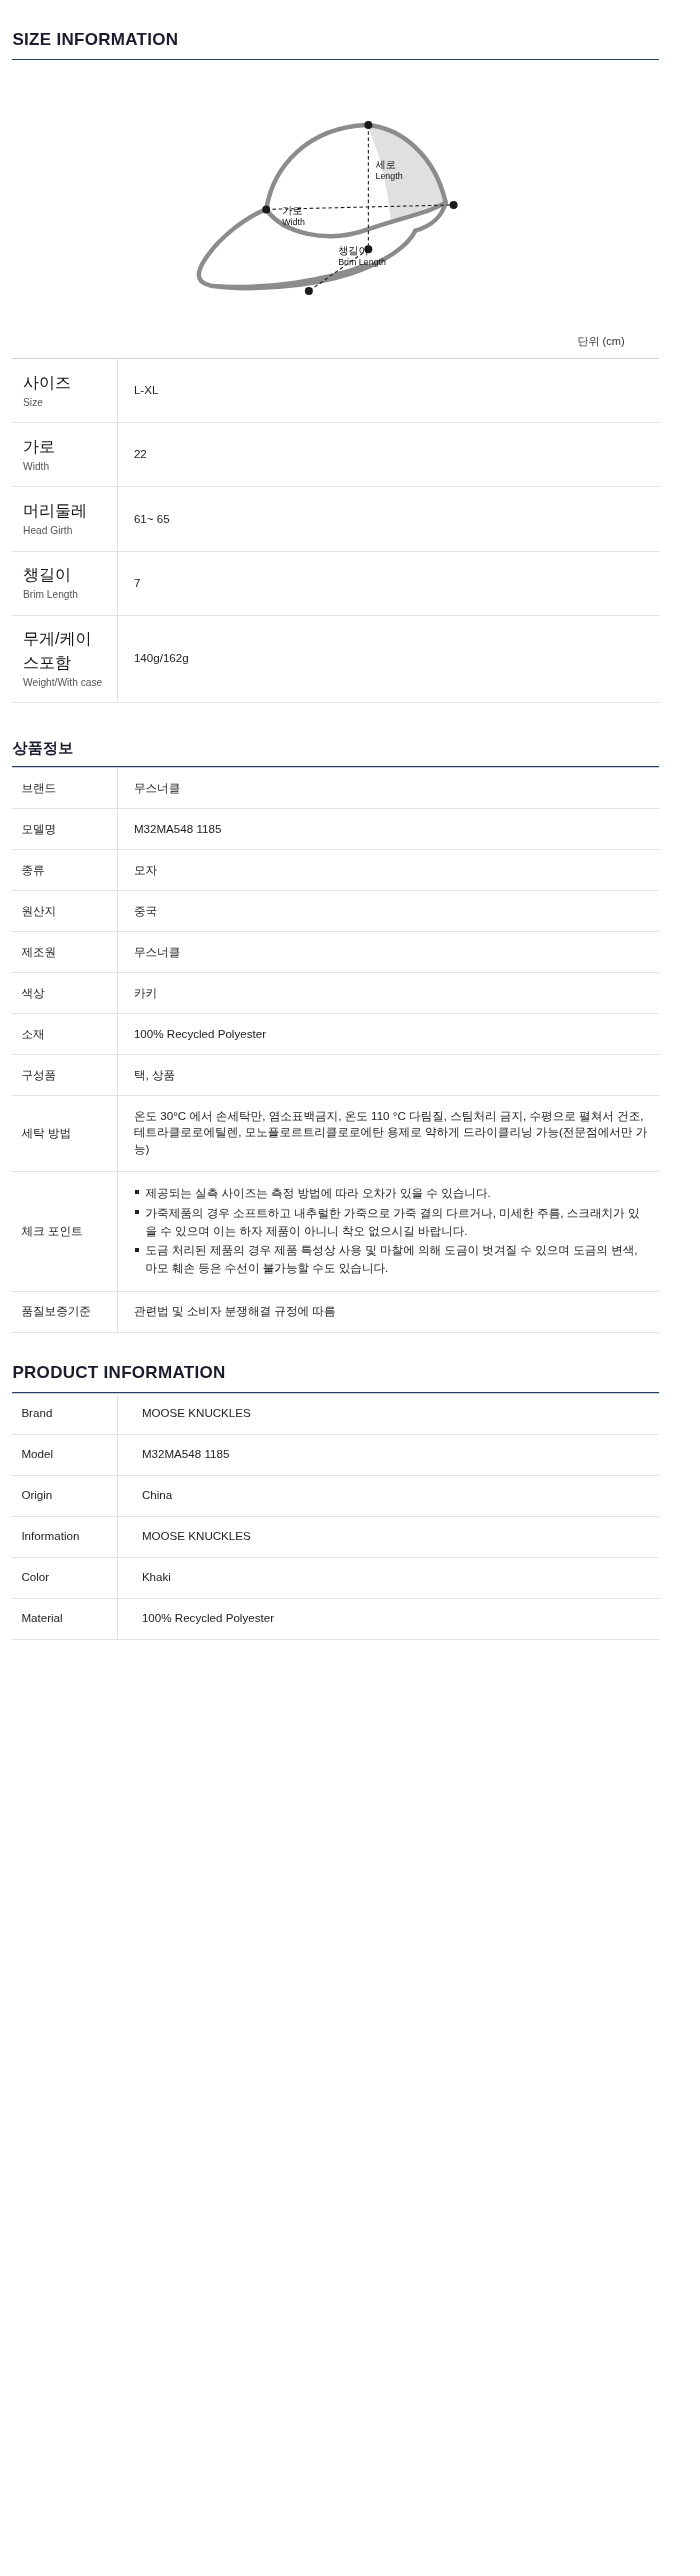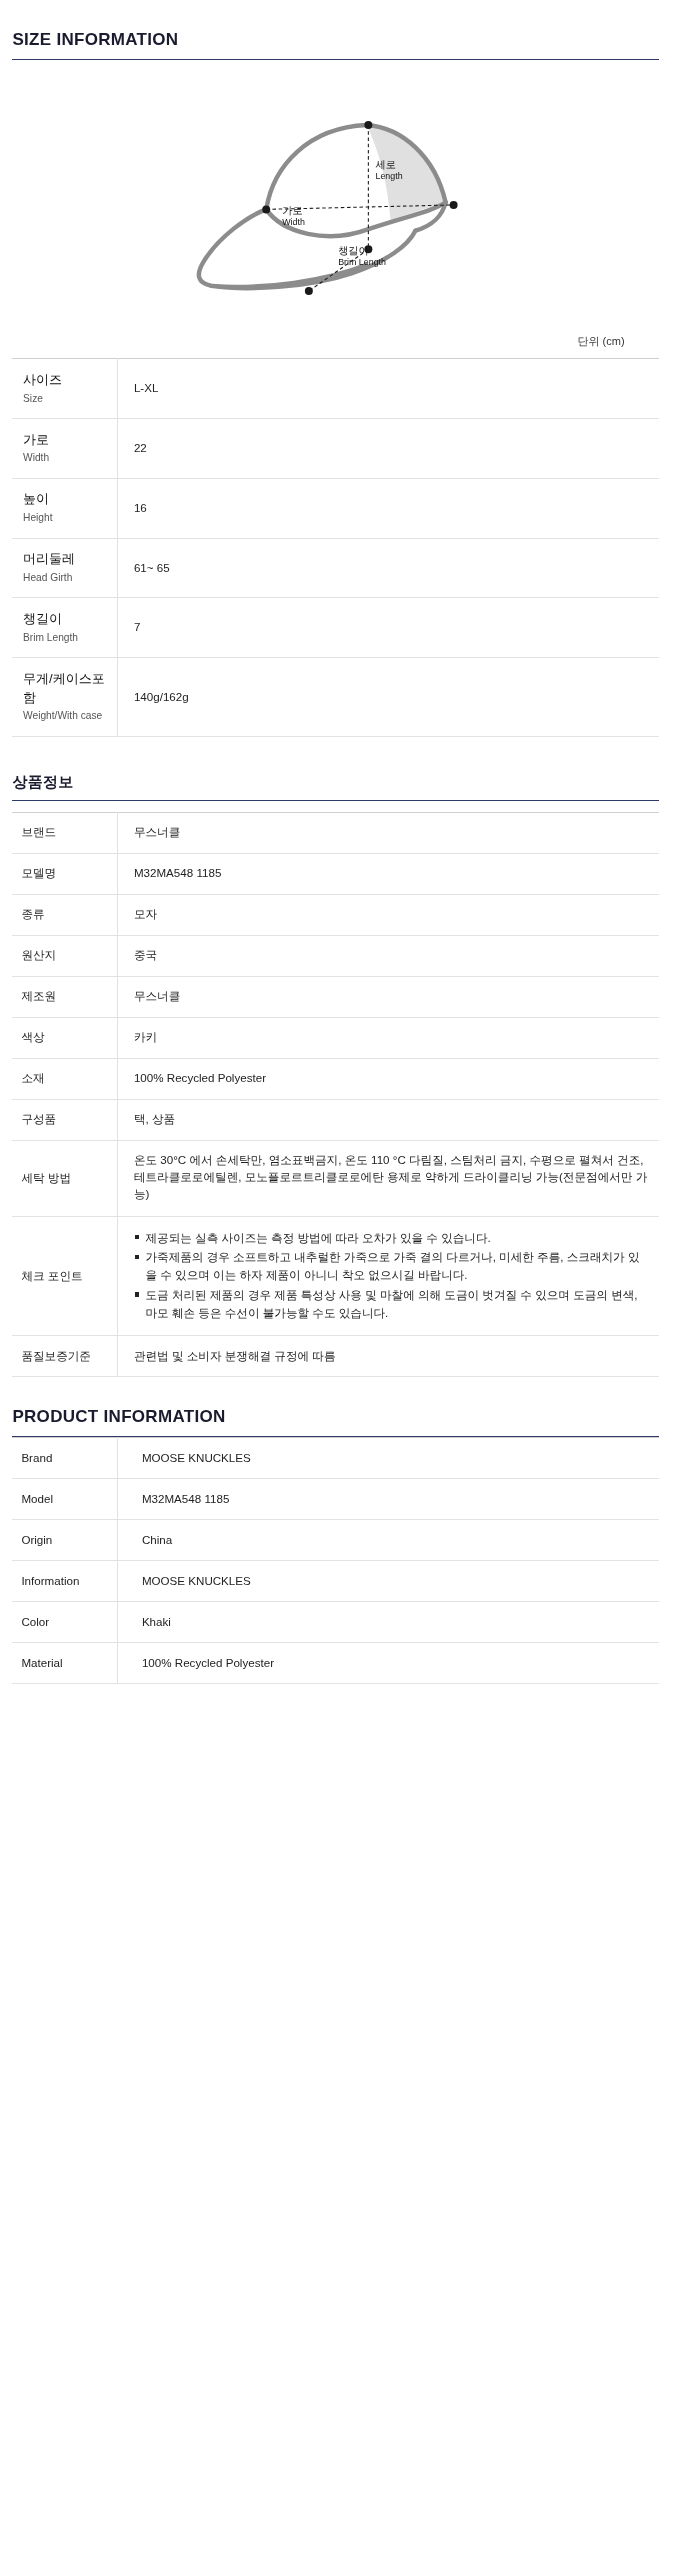--- a/index.html
+++ b/index.html
@@ -56,30 +56,30 @@
     vertical-align: middle;
     line-height: 1.45;
   }
   table.t tr:first-child td { border-top: 0.9px solid #cfcfcf; }
   td.k {
     width: 107px;
     color: #222;
     font-weight: normal;
     border-right: 0.9px solid #e2e2e2;
   }
-  td.k .ko { display: block; font-size: 13px; color: #111; }
+  td.k .ko { display: block; font-size: 16px; color: #111; }
   td.k .en { display: block; font-size: 10.2px; color: #555; margin-top: 2px; }
   td.v { color: #222; font-size: 11.6px; }
 
   
   table.size td.k { width: 105px; }
   table.size td.v { padding-left: 16px; }
 
   
-  table.prodko { margin-top: 11px; }
+  table.prodko { margin-top: 0; }
   table.prodko td.k { width: 105px; padding-left: 9px; }
   table.prodko td.v { padding-left: 16px; }
   table.prodko td.v .para { margin: 0 0 1.8px 0; }
   table.prodko td.v ul { list-style: none; margin: 0; padding: 0; }
   table.prodko td.v ul li {
     position: relative;
     padding-left: 11.6px;
     margin-bottom: 1.8px;
     line-height: 1.55;
   }
@@ -154,27 +154,20 @@
       </tr>
       <tr>
         <td class="k">
           <span class="ko">가로</span>
           <span class="en">Width</span>
         </td>
         <td class="v">22</td>
       </tr>
       <tr>
         <td class="k">
-          <span class="ko">높이</span>
-          <span class="en">Height</span>
-        </td>
-        <td class="v">16</td>
-      </tr>
-      <tr>
-        <td class="k">
           <span class="ko">머리둘레</span>
           <span class="en">Head Girth</span>
         </td>
         <td class="v">61~ 65</td>
       </tr>
       <tr>
         <td class="k">
           <span class="ko">챙길이</span>
           <span class="en">Brim Length</span>
         </td>

